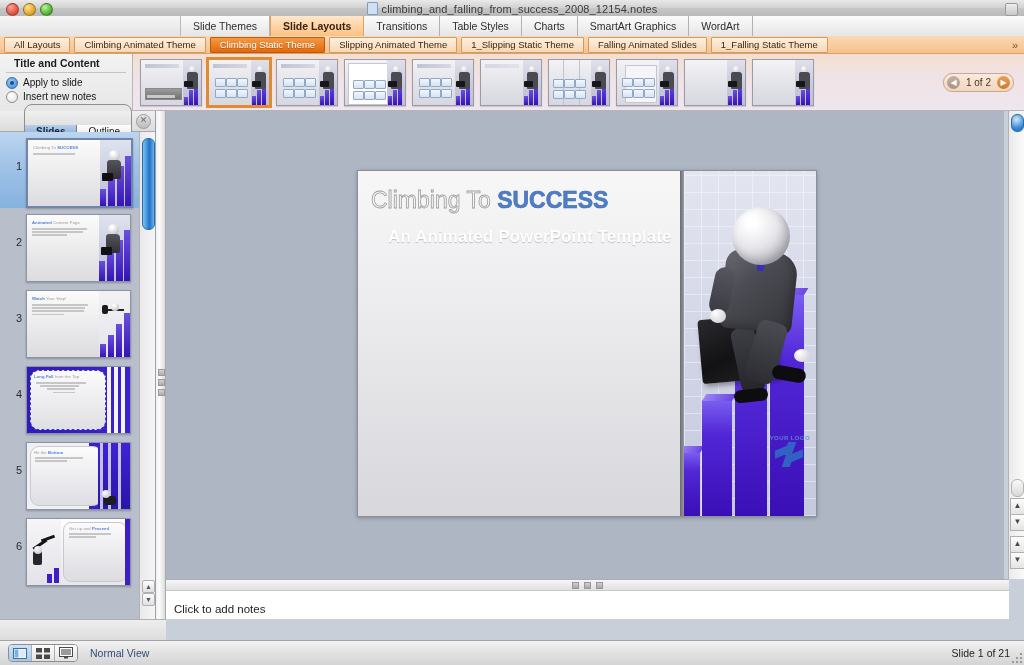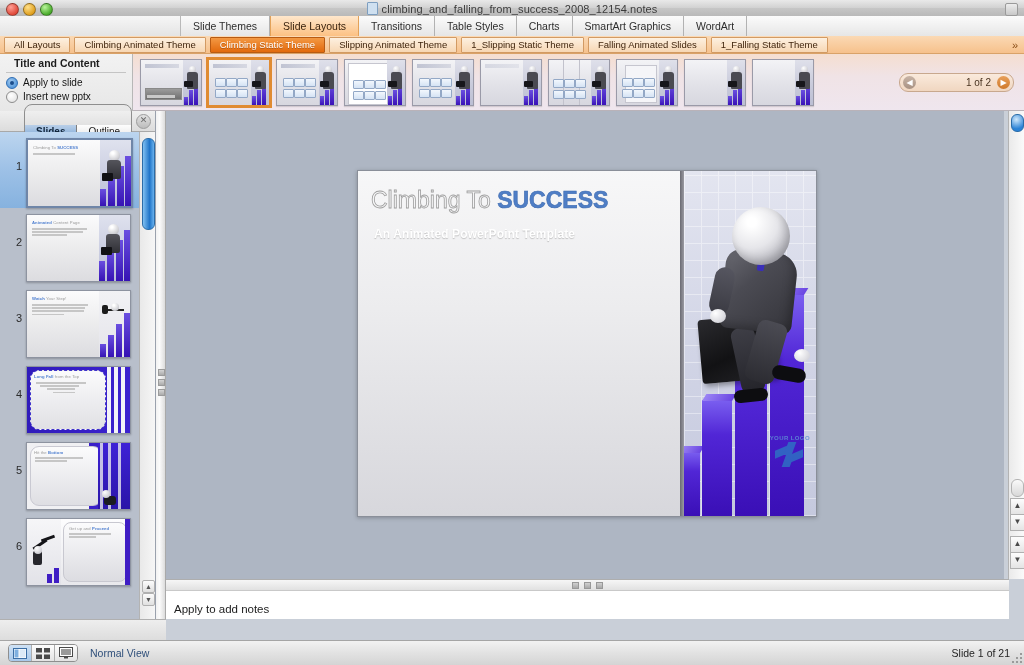--- a/index.html
+++ b/index.html
@@ -43,21 +43,21 @@
     background:linear-gradient(180deg,#f6f6f6,#e4e4e4);}
   .rt-tab{
     display:flex;align-items:center;justify-content:center;
     padding:0 12px;font-size:10.5px;color:#2d2d2d;
     border-right:1px solid #b2b2b2;
     background:linear-gradient(180deg,#fbfbfb 0%,#e6e6e6 100%);
     cursor:default;white-space:nowrap;
   }
   .rt-tab.active{
     background:linear-gradient(180deg,#ffe7cc 0%,#fcc183 100%);
-    color:#3a2410;border-left:1px solid #e3a259;border-right:1px solid #e3a259;
+    color:#3a2410;border-left:1px solid #e3a259;border-right:1px solid #e3a259;font-weight:bold;
   }
   .rt-end{flex:1;background:linear-gradient(180deg,#fbfbfb 0%,#e6e6e6 100%);}
 
   
   .chip-row{
     position:absolute;left:0;top:36px;width:1024px;height:18px;
     background:linear-gradient(180deg,#fbd9b4 0%,#f6c18c 100%);
     border-bottom:1px solid #dba museum;
     border-bottom:1px solid #d9a268;
     display:flex;align-items:center;padding:0 4px;gap:4px;box-sizing:border-box;
@@ -139,21 +139,21 @@
   .pager{
     margin-left:auto;margin-right:10px;
     height:17px;display:flex;align-items:center;gap:5px;
     border:1px solid #c8a88e;border-radius:9px;padding:0 3px;
     background:linear-gradient(180deg,#faeadc,#f0d6c0);
   }
   .pg-arrow{width:13px;height:13px;border-radius:50%;color:#fff;font-size:8px;
     display:flex;align-items:center;justify-content:center;
     background:linear-gradient(180deg,#c8b4a6,#a89283);cursor:default;}
   .pg-arrow.next{background:linear-gradient(180deg,#e8a05a,#cf7a2c);}
-  .pg-txt{font-size:10px;color:#4a3421;padding:0 1px;margin-left:44px;}
+  .pg-txt{font-size:10px;color:#4a3421;padding:0 1px;}
 
   
   .leftpanel{
     position:absolute;left:0;top:111px;width:156px;height:508px;
     background:#b8bfcb;border-right:1px solid #9aa1ad;box-sizing:border-box;
   }
   .panel-tabs{
     height:21px;display:flex;align-items:center;gap:0;
     background:linear-gradient(180deg,#efefef,#dcdcdc);
     border-bottom:1px solid #a8a8a8;padding:0 4px;box-sizing:border-box;
@@ -216,21 +216,21 @@
     position:absolute;left:191px;top:59px;width:460px;height:347px;
     background:linear-gradient(180deg,#f7f7f8 0%,#eaeaec 45%,#d9d9de 100%);
     border:1px solid #8a8f99;box-shadow:0 1px 4px rgba(0,0,0,.25);
     overflow:hidden;box-sizing:border-box;
   }
   .slide-left{position:absolute;left:0;top:0;width:322px;height:100%;
     background:linear-gradient(180deg,#f7f7f8 0%,#ececee 40%,#d7d7dc 100%);}
   .sl-title{position:absolute;left:13px;top:16px;font-size:23px;font-weight:normal;white-space:nowrap;}
   .sl-title .part1{color:transparent;-webkit-text-stroke:.8px #9e9e9e;}
   .sl-title .part2{color:#4f7ec6;font-weight:bold;-webkit-text-stroke:.6px #3f6cb0;}
-  .sl-sub{position:absolute;left:16px;top:56px;font-size:12px;color:#ffffff;font-weight:bold;
+  .sl-sub{position:absolute;left:30px;top:56px;font-size:17px;color:#ffffff;font-weight:bold;
     letter-spacing:.1px;text-shadow:0 1px 1px rgba(160,160,160,.6);}
   .slide-div{position:absolute;left:322px;top:0;width:4px;height:100%;
     background:linear-gradient(90deg,#6b6b73,#9a9aa2);}
   .slide-right{position:absolute;left:326px;top:0;right:0;height:100%;overflow:hidden;
     background:linear-gradient(180deg,#e3e5f0 0%,#d2d5e6 50%,#c5c9de 100%);}
   .grid-lines{position:absolute;inset:0;opacity:.45;
     background-image:
       repeating-linear-gradient(0deg,rgba(255,255,255,.9) 0 1px,transparent 1px 17px),
       repeating-linear-gradient(90deg,rgba(255,255,255,.9) 0 1px,transparent 1px 17px);}
   .bars i{position:absolute;bottom:0;display:block;}
@@ -350,21 +350,21 @@
   <div class="gallery">
     <div class="gal-left">
       <div class="hdr">Title and Content</div>
       <div class="hr"></div>
       <div class="radio-row">
         <div class="radio on"></div>
         <div class="radio-lbl">Apply to slide</div>
       </div>
       <div class="radio-row">
         <div class="radio"></div>
-        <div class="radio-lbl">Insert new pptx</div>
+        <div class="radio-lbl">Insert new notes</div>
       </div>
     </div>
 
     <div class="gal-items">
 
       <div class="thumb">
         <div class="t-left">
           <div class="t-titlebar"></div>
           <div class="t-graybar"></div>
           <div class="t-graybar2"></div>
@@ -817,21 +817,21 @@
     <div class="v-btn" style="bottom:26px">▲</div>
     <div class="v-btn" style="bottom:10px">▼</div>
   </div>
 
   <div class="notes-divider">
       <i></i>
       <i></i>
       <i></i>
     </div>
   <div class="notes">
-    <span>Apply to add notes</span>
+    <span>Click to add notes</span>
   </div>
   <div class="bottom-gap"></div>
 
   <div class="statusbar">
     <div class="viewbtns">
       <div class="vb on">
         <svg width="14" height="11" viewBox="0 0 14 11">
             <rect x="0.5" y="0.5" width="13" height="10" fill="#fff" stroke="#3b6ea5"></rect>
             <rect x="1.5" y="1.5" width="4" height="8" fill="#7fb0e0"></rect>
             <rect x="6.5" y="1.5" width="6" height="8" fill="#dceaf7"></rect>

